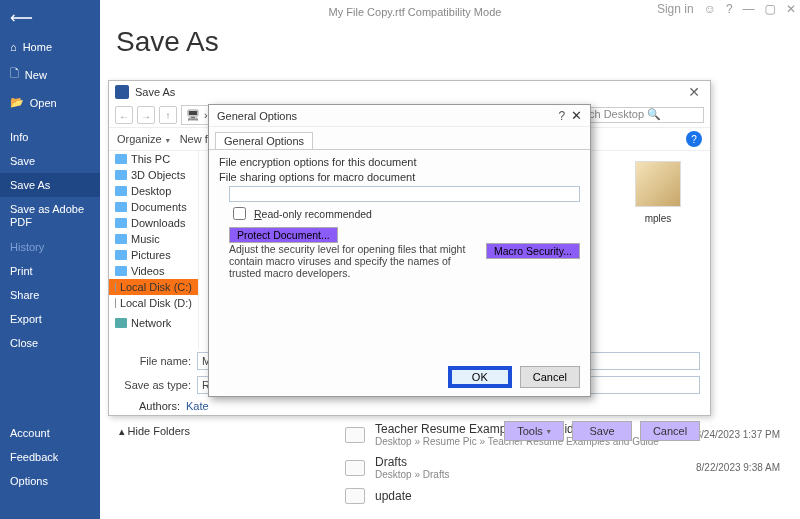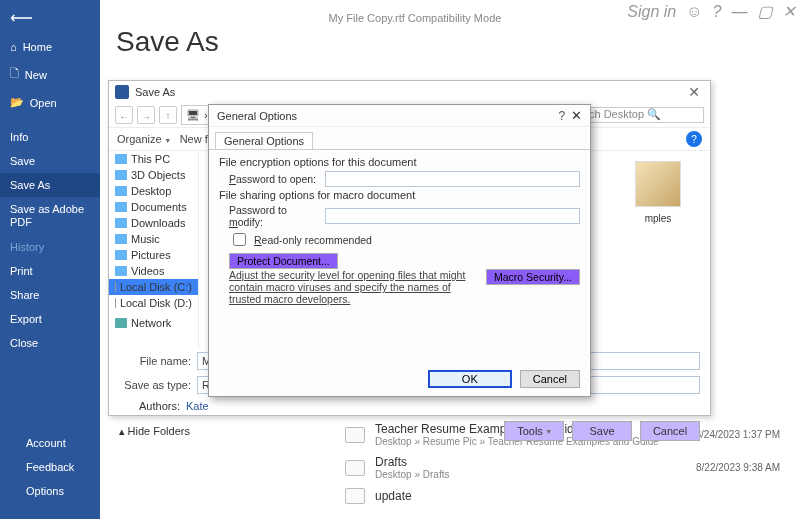--- a/index.html
+++ b/index.html
@@ -1,29 +1,29 @@
 <!DOCTYPE html>
 <html><head>
 <meta charset="utf-8">
 <style>
   * { box-sizing: border-box; font-family: "Segoe UI", Arial, sans-serif; }
   body { margin:0; width:800px; height:519px; background:#fff; overflow:hidden; font-size:11px; color:#333; position:relative; }
 
   
-  .titlebar { height:24px; display:flex; align-items:flex-end; justify-content:center; color:#888; font-size:11px; position:relative;padding-left:30px; }
+  .titlebar { height:24px; display:flex; align-items:center; justify-content:center; color:#888; font-size:11px; position:relative;padding-left:30px; }
   .titlebar .right { position:absolute; right:4px; top:2px; display:flex; align-items:center; gap:10px; color:#999; }
-  .titlebar .right span { font-size:16px;font-style:italic; }
+  .titlebar .right span { font-size:12px; }
 
   
   .bluenav { position:absolute; left:0; top:0; width:100px; height:519px; background:#2b579a; color:#fff; font-size:11px; }
   .bluenav .back { padding:8px 10px; font-size:16px; }
   .bluenav .item { padding:6px 10px; display:flex; align-items:center; gap:6px; cursor:default; }
   .bluenav .item.sel { background:#1f4785; }
   .bluenav .item.dim { color:#7da0d4; }
-  .bluenav .bottom { position:absolute; bottom:16px; left:0; right:0;padding-left:16px; }
+  .bluenav .bottom { position:absolute; bottom:26px; left:0; right:0; }
 
   
   .heading { position:absolute; left:116px; top:26px; font-size:28px; font-weight:300; color:#333; }
 
   
   .pinned { position:absolute; left:345px; top:418px; right:20px; }
   .pinned .row { display:flex; align-items:center; padding:4px 0; }
   .pinned .foldericon { width:20px; height:16px; border:1px solid #bbb; border-radius:2px; margin-right:10px; background:#fafafa; }
   .pinned .meta { color:#888; font-size:10px; }
   .pinned .date { margin-left:auto; color:#666; font-size:10px; }
@@ -35,21 +35,21 @@
   .dlg-saveas .dtitle .x { margin-left:auto; color:#666; font-size:14px; padding:0 4px; }
   .dlg-saveas .addrrow { height:24px; display:flex; align-items:center; padding:0 6px; gap:4px; }
   .dlg-saveas .navbtn { width:18px; height:18px; border:1px solid #ccc; border-radius:2px; display:flex; align-items:center; justify-content:center; color:#888; font-size:10px; }
   .dlg-saveas .addrbar { flex:1; height:20px; border:1px solid #ccc; display:flex; align-items:center; padding:0 4px; gap:4px; font-size:11px; color:#444; }
   .dlg-saveas .search { width:120px; height:16px; border:1px solid #ccc; font-size:11px; padding:0 4px; color:#888; }
   .dlg-saveas .toolbar { height:24px; border-top:1px solid #eee; border-bottom:1px solid #eee; display:flex; align-items:center; padding:0 8px; gap:10px; color:#444; }
   .dlg-saveas .toolbar .help { margin-left:auto; width:16px; height:16px; border-radius:50%; background:#1a73e8; color:#fff; display:flex; align-items:center; justify-content:center; font-size:10px; }
   .dlg-saveas .body { display:flex; height:198px; }
   .dlg-saveas .tree { width:90px; border-right:1px solid #eee; overflow:hidden; font-size:11px; }
   .dlg-saveas .tree .node { padding:2px 6px; display:flex; align-items:center; gap:4px; white-space:nowrap; }
-  .dlg-saveas .tree .node.sel { background:#3b82f6; }
+  .dlg-saveas .tree .node.sel { background:#f97316; }
   .dlg-saveas .tree .ticon { width:12px; height:10px; background:#64b5f6; border-radius:1px; }
   .dlg-saveas .thumbs { flex:1; display:flex; gap:28px; padding:10px; align-items:flex-start; justify-content:flex-end; padding-right:22px; }
   .dlg-saveas .thumb { width:60px; text-align:center; font-size:10px; }
   .dlg-saveas .thumb .timg { width:46px; height:46px; margin:0 auto 6px; border:1px solid #ddd; background:linear-gradient(135deg,#f4e2b8,#c8a76a); }
   .dlg-saveas .fieldrow { display:flex; align-items:center; padding:3px 10px; gap:6px; font-size:11px; }
   .dlg-saveas .fieldrow label { width:72px; text-align:right; color:#444; }
   .dlg-saveas .fieldrow .combo { flex:1; height:18px; border:1px solid #b7c7d7; background:#fff; padding:0 4px; display:flex; align-items:center; color:#444; }
   .dlg-saveas .footer { display:flex; align-items:center; padding:6px 10px; gap:8px; }
   .btn { height:20px; min-width:60px; border:1px solid #adadad; background:#c4b5fd; font-size:11px; display:inline-flex; align-items:center; justify-content:center; padding:0 8px; }
 
@@ -62,23 +62,23 @@
   .dlg-gen .tab { border:1px solid #ccc; border-bottom:none; padding:2px 8px; background:#fff; font-size:11px; }
   .dlg-gen .content { padding:6px 10px; border-top:1px solid #ccc; font-size:11px; color:#333; }
   .dlg-gen .grp { margin-bottom:0; }
   .dlg-gen .grp .lbl { margin-bottom:3px; }
   .dlg-gen .row { display:flex; align-items:center; gap:6px; margin:2px 0 2px 10px; }
   .dlg-gen .row label { width:90px; font-size:10.5px; }
   .dlg-gen .row input[type=text], .dlg-gen .row input[type=password] { flex:1; height:16px; border:1px solid #b7c7d7; font-size:11px; padding:0 3px; }
   .dlg-gen .chk { display:flex; align-items:center; gap:5px; margin-left:10px; font-size:10.5px; }
   .dlg-gen .smallbtn { border:1px solid #adadad; background:#8b5cf6; font-size:10.5px; padding:1px 7px; }
   .dlg-gen .macro { font-size:10.5px; color:#444; display:flex; gap:10px; }
-  .dlg-gen .macro .desc { flex:1;text-decoration:underline; }
+  .dlg-gen .macro .desc { flex:1; }
   .dlg-gen .gfoot { position:absolute; bottom:8px; right:10px; display:flex; gap:8px; }
-  .dlg-gen .gfoot .ok { border:2px solid #1d4ed8; background:#e5f1fb; padding:1px 32px; font-size:11px; }
+  .dlg-gen .gfoot .ok { border:4px solid #1d4ed8; background:#e5f1fb; padding:1px 20px; font-size:11px; }
   .dlg-gen .gfoot .cancel { border:1px solid #adadad; background:#e1e1e1; padding:1px 12px; font-size:11px; }
 
   .chevd::after { content:"▾"; font-size:8px; margin-left:4px; color:#666; }
 </style>
 </head>
 <body>
 
 <div class="titlebar">
   <span>My File   Copy.rtf   Compatibility Mode</span>
   <div class="right">
@@ -273,29 +273,24 @@
     <span>General Options</span>
     <span class="q">?</span>
     <span class="x">✕</span>
   </div>
   <div class="tabrow">
     <div class="tab">General Options</div>
   </div>
   <div class="content">
     <div class="grp">
       <div class="lbl">File encryption options for this document</div>
-      <div class="row">
-        <label><u>P</u>assword to open:</label>
-        <input type="password" style="">
-      </div>
     </div>
     <div class="grp">
       <div class="lbl">File sharing options for macro document</div>
       <div class="row">
-        <label>Password to <u>m</u>odify:</label>
         <input type="password" style="">
       </div>
       <div class="chk">
         <input type="checkbox" style="">
         <span><u>R</u>ead-only recommended</span>
       </div>
       <div style="margin:4px 0 0 10px">
         <button class="smallbtn">Protect Document...</button>
       </div>
     </div>

